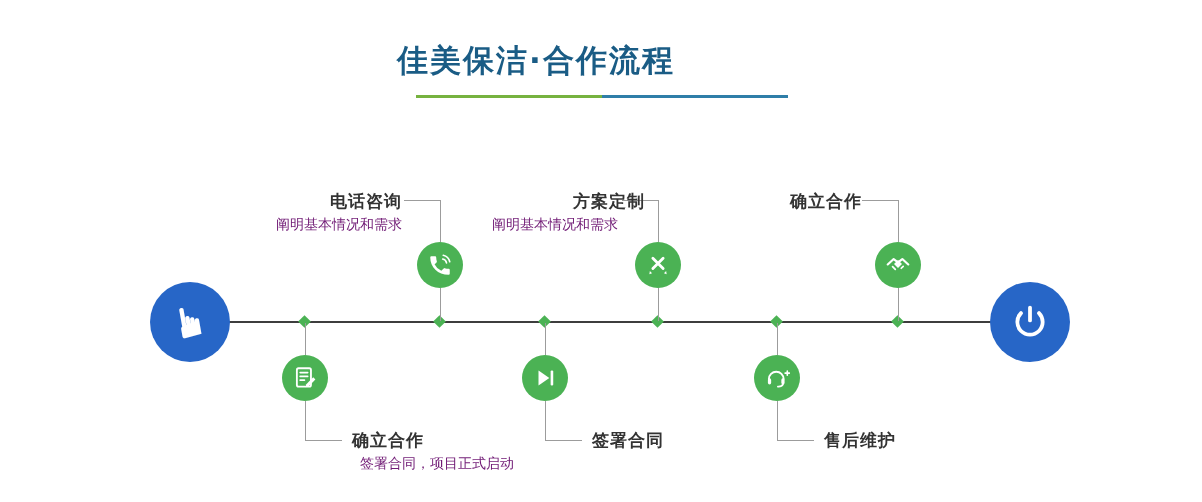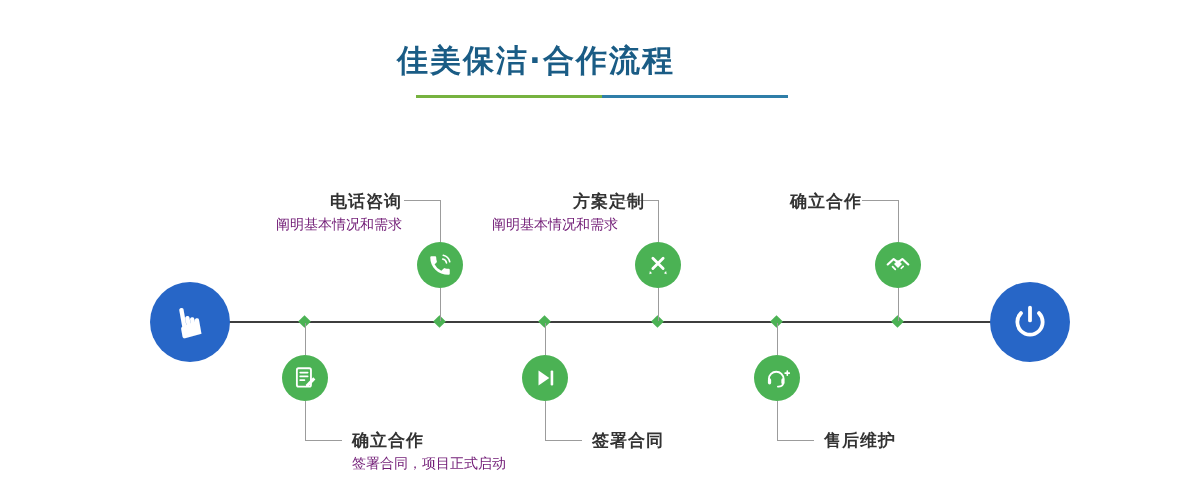--- a/index.html
+++ b/index.html
@@ -46,21 +46,21 @@
   .c4v{left:305px;top:401px;height:39px}.c4h{left:305px;top:440px;width:37px}
   .c5v{left:545px;top:401px;height:39px}.c5h{left:545px;top:440px;width:37px}
   .c6v{left:777px;top:401px;height:39px}.c6h{left:777px;top:440px;width:37px}
 
   
   .step-title{position:absolute;font-size:17px;font-weight:bold;color:#333;letter-spacing:1px;white-space:nowrap;}
   .step-desc{position:absolute;font-size:14px;color:#701a75;white-space:nowrap;}
   .t1t{left:330px;top:190px}.t1d{left:276px;top:216px}
   .t2t{left:573px;top:190px}.t2d{left:492px;top:216px}
   .t3t{left:790px;top:190px}.t3d{left:718px;top:216px}
-  .b1t{left:352px;top:429px}.b1d{left:352px;top:455px}
+  .b1t{left:352px;top:429px}.b1d{left:360px;top:455px}
   .b2t{left:592px;top:429px}.b2d{left:592px;top:455px}
   .b3t{left:824px;top:429px}.b3d{left:824px;top:455px}
 </style>
 </head>
 <body>
 
 <div class="canvas">
 
   <div class="page-title">佳美保洁·合作流程</div>
   <div class="divider">

